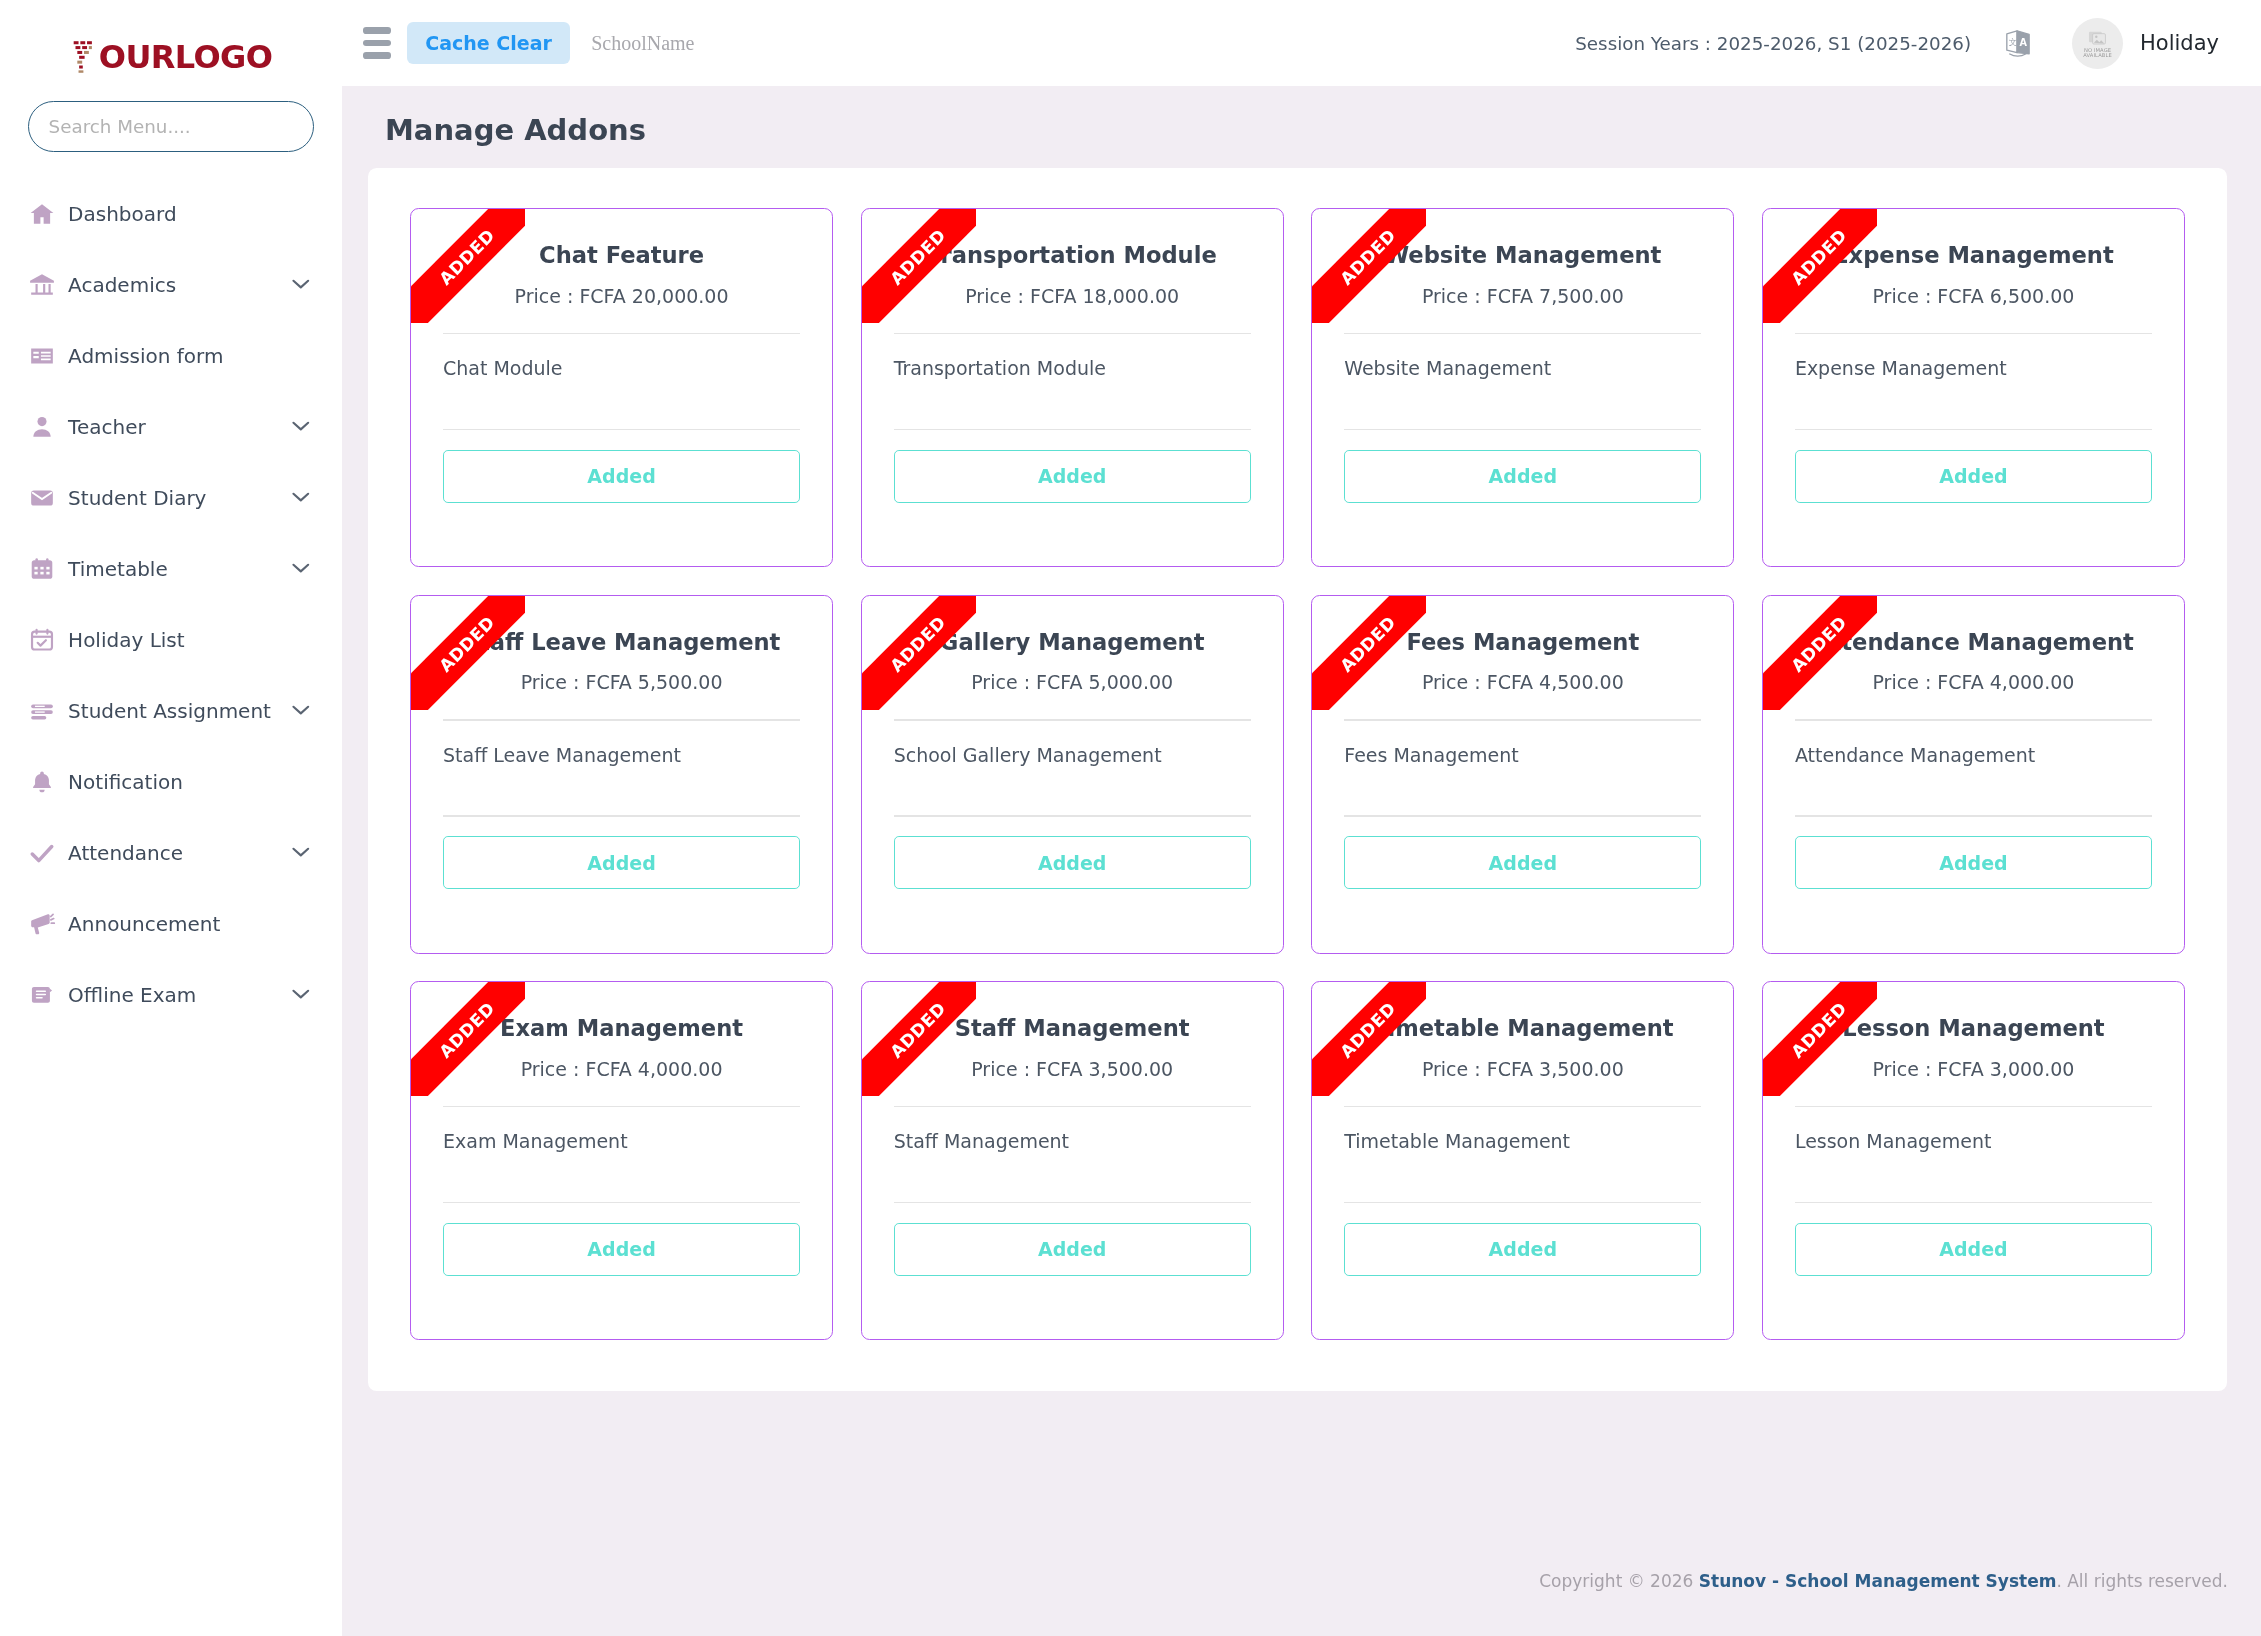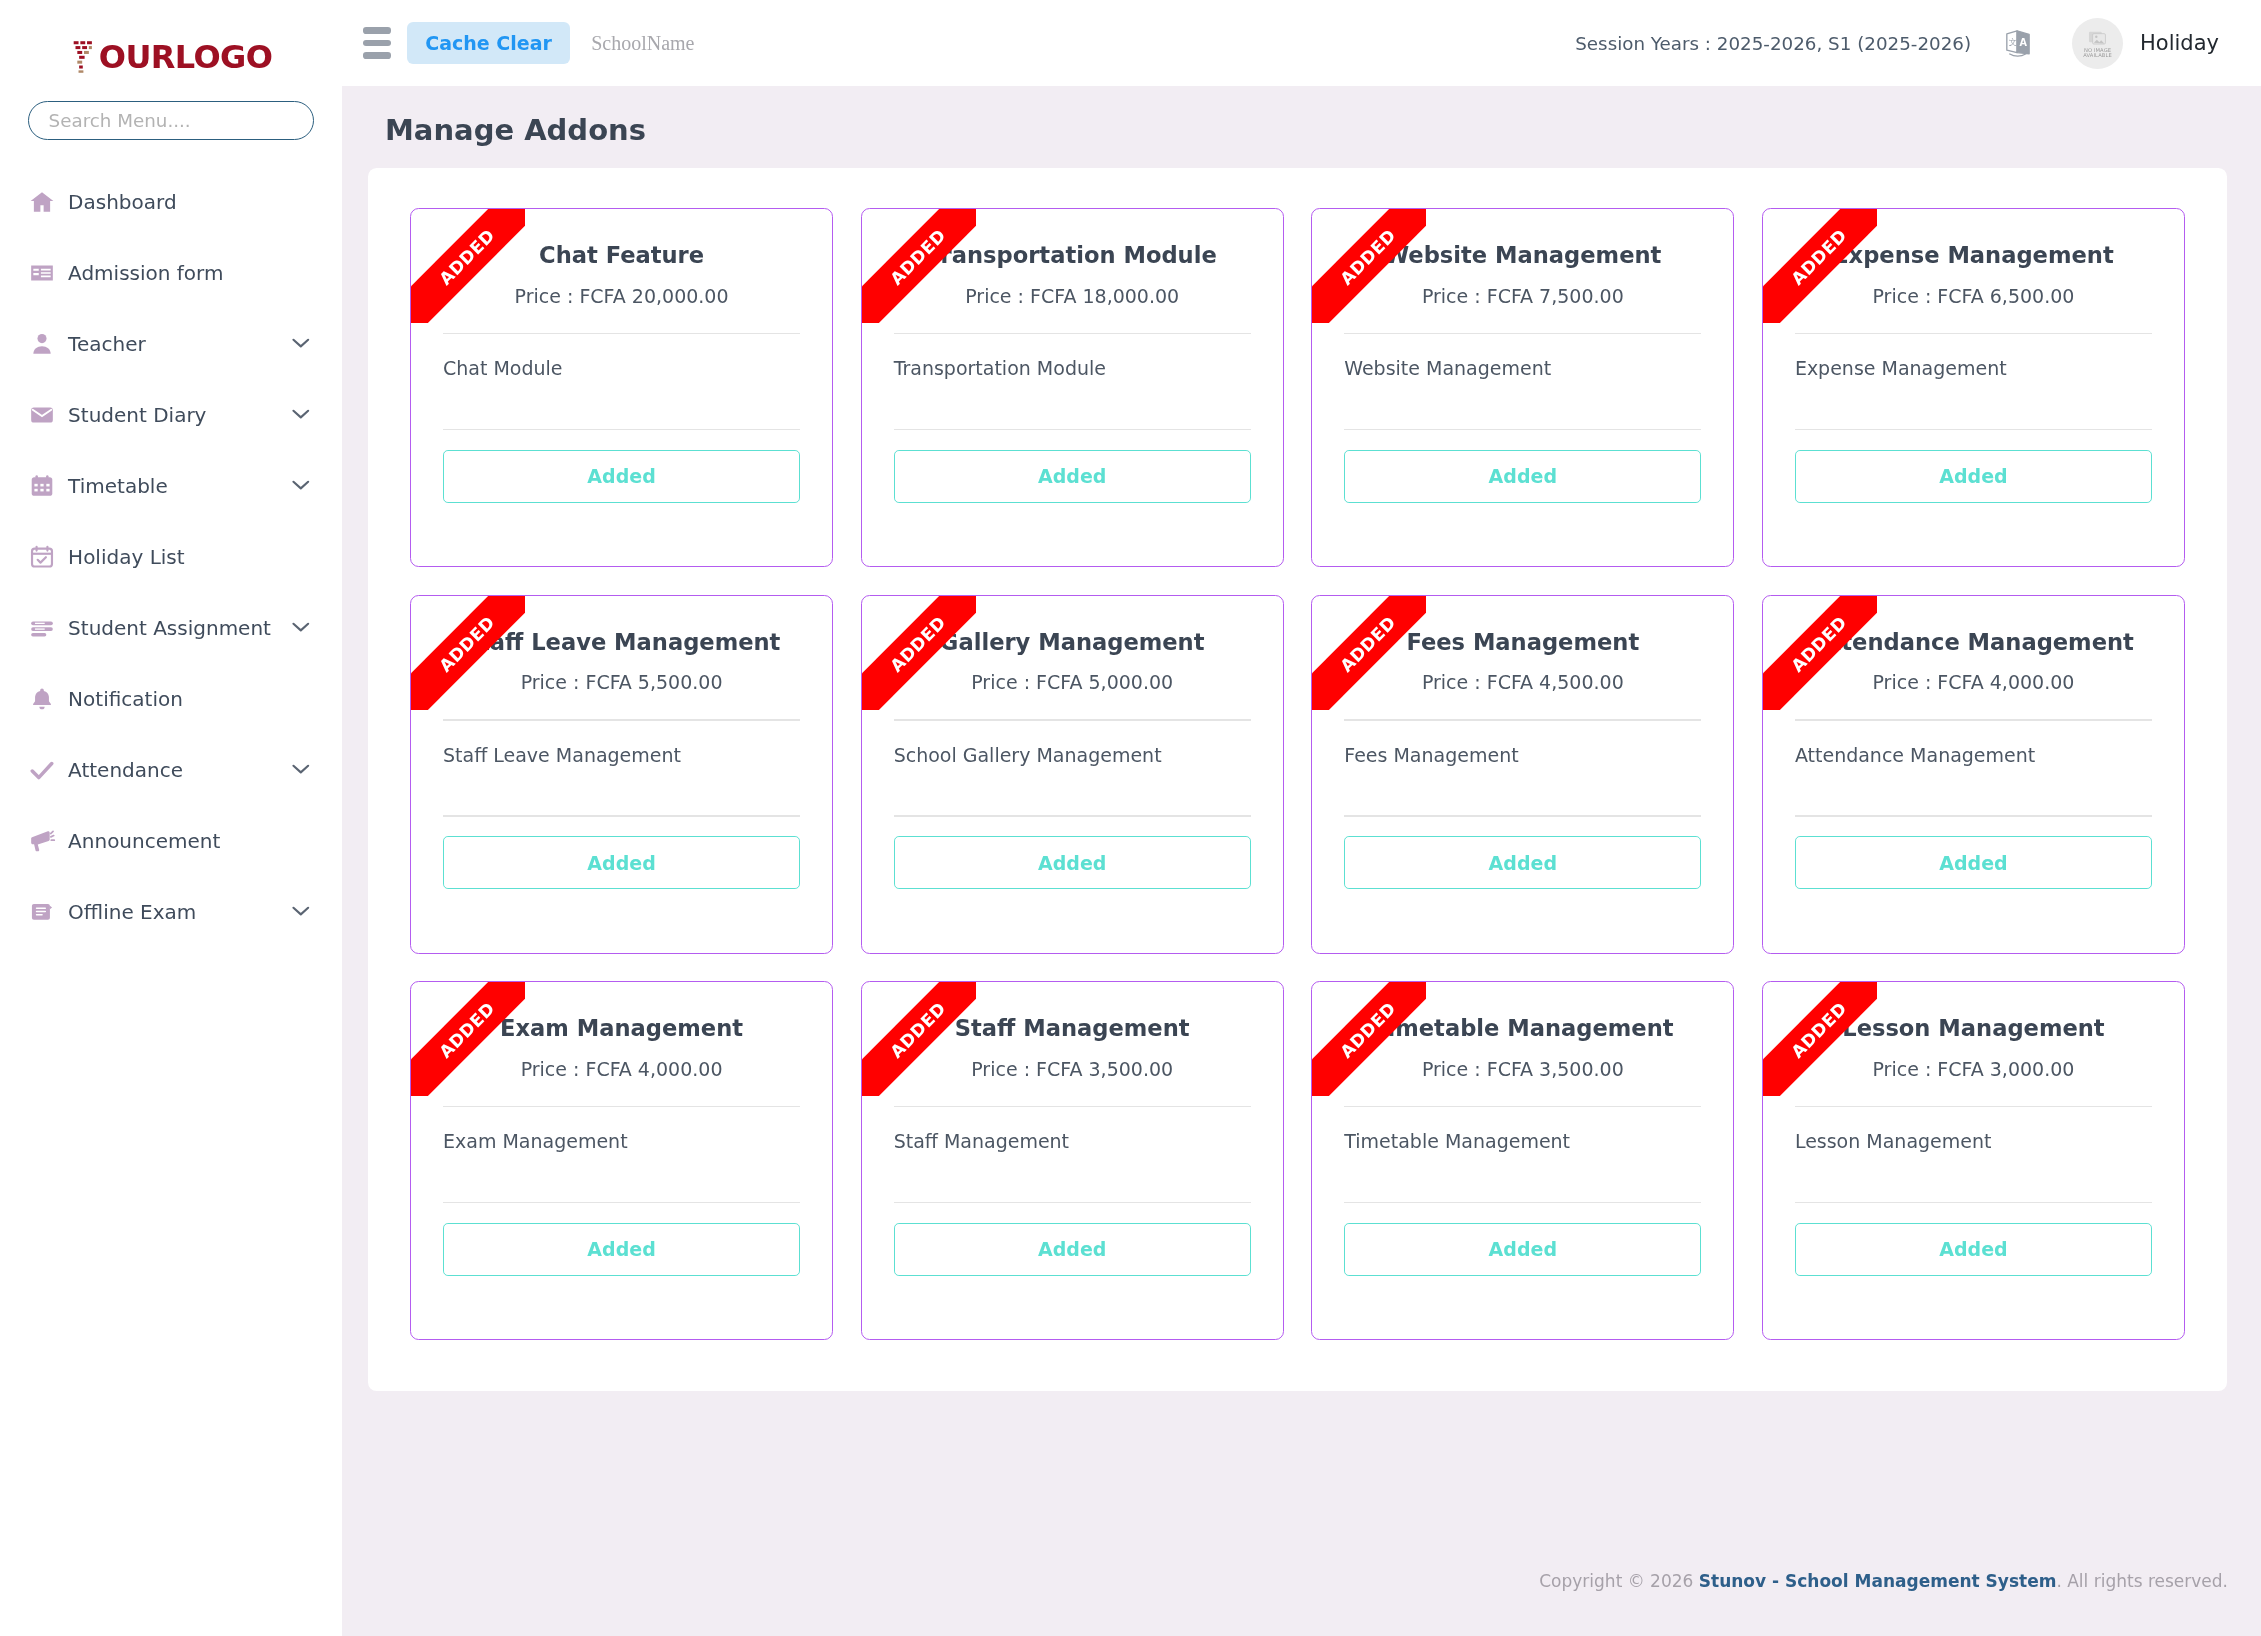--- a/index.html
+++ b/index.html
@@ -28,21 +28,21 @@
     display: flex; align-items: center; gap: 0px;
     font-size: 32px; font-weight: 900; letter-spacing: -0.6px;
     color: #9d1023;
     font-family: "DejaVu Sans", sans-serif;
   }
   .logo-mark { width: 28px; height: 34px; margin-right: 1.2px; display:block; }
 
   .search-box {
     margin: 11px auto 0 auto;
     display: block;
-    width: 286px; height: 39px;
+    width: 286px; height: 51px;
     border: 1.8px solid #2c5f7f;
     border-radius: 26px;
     background: #fff;
     font-size: 18.3px;
     color: #555;
     padding: 0 19.6px;
     font-family: "DejaVu Sans", sans-serif;
     outline: none;
   }
   .search-box::placeholder { color: #b3b3b3; }
@@ -261,20 +261,33 @@
       <div class="menu-item">
         <span class="mi-icon">
           <svg width="28" height="26" viewBox="0 0 24 24" fill="#bfa3c4">
               <path d="M12 3 1.5 11h3V21h6v-6h3v6h6V11h3L12 3z"></path>
             </svg>
         </span>
         <span class="mi-label">Dashboard</span>
         <span class="mi-caret hidden"></span>
       </div>
 
+      <div class="menu-item">
+        <span class="mi-icon">
+          <svg width="28" height="26" viewBox="0 0 24 24" fill="#bfa3c4">
+              <path d="M12 2 1 8v2h22V8L12 2zM4 11v8H2v2h20v-2h-2v-8h-2v8h-3v-8h-2v8H8v-8H6v8H4v-8z"></path>
+            </svg>
+        </span>
+        <span class="mi-label">Academics</span>
+        <span class="mi-caret">
+          <svg width="19.6" height="12.2" viewBox="0 0 24 14" fill="none" stroke="#5a6472" stroke-width="2.6" stroke-linecap="round" stroke-linejoin="round">
+              <path d="M3 3l9 8 9-8"></path>
+            </svg>
+        </span>
+      </div>
 
       <div class="menu-item">
         <span class="mi-icon">
           <svg width="28" height="26" viewBox="0 0 24 24" fill="#bfa3c4">
               <path d="M2 5h20v14H2V5zm2 3v2h5V8H4zm0 4v2h5v-2H4zm7-4v1.6h9V8h-9zm0 3.2v1.6h9v-1.6h-9zm0 3.2V16h9v-1.6h-9z"></path>
             </svg>
         </span>
         <span class="mi-label">Admission form</span>
         <span class="mi-caret hidden"></span>
       </div>

